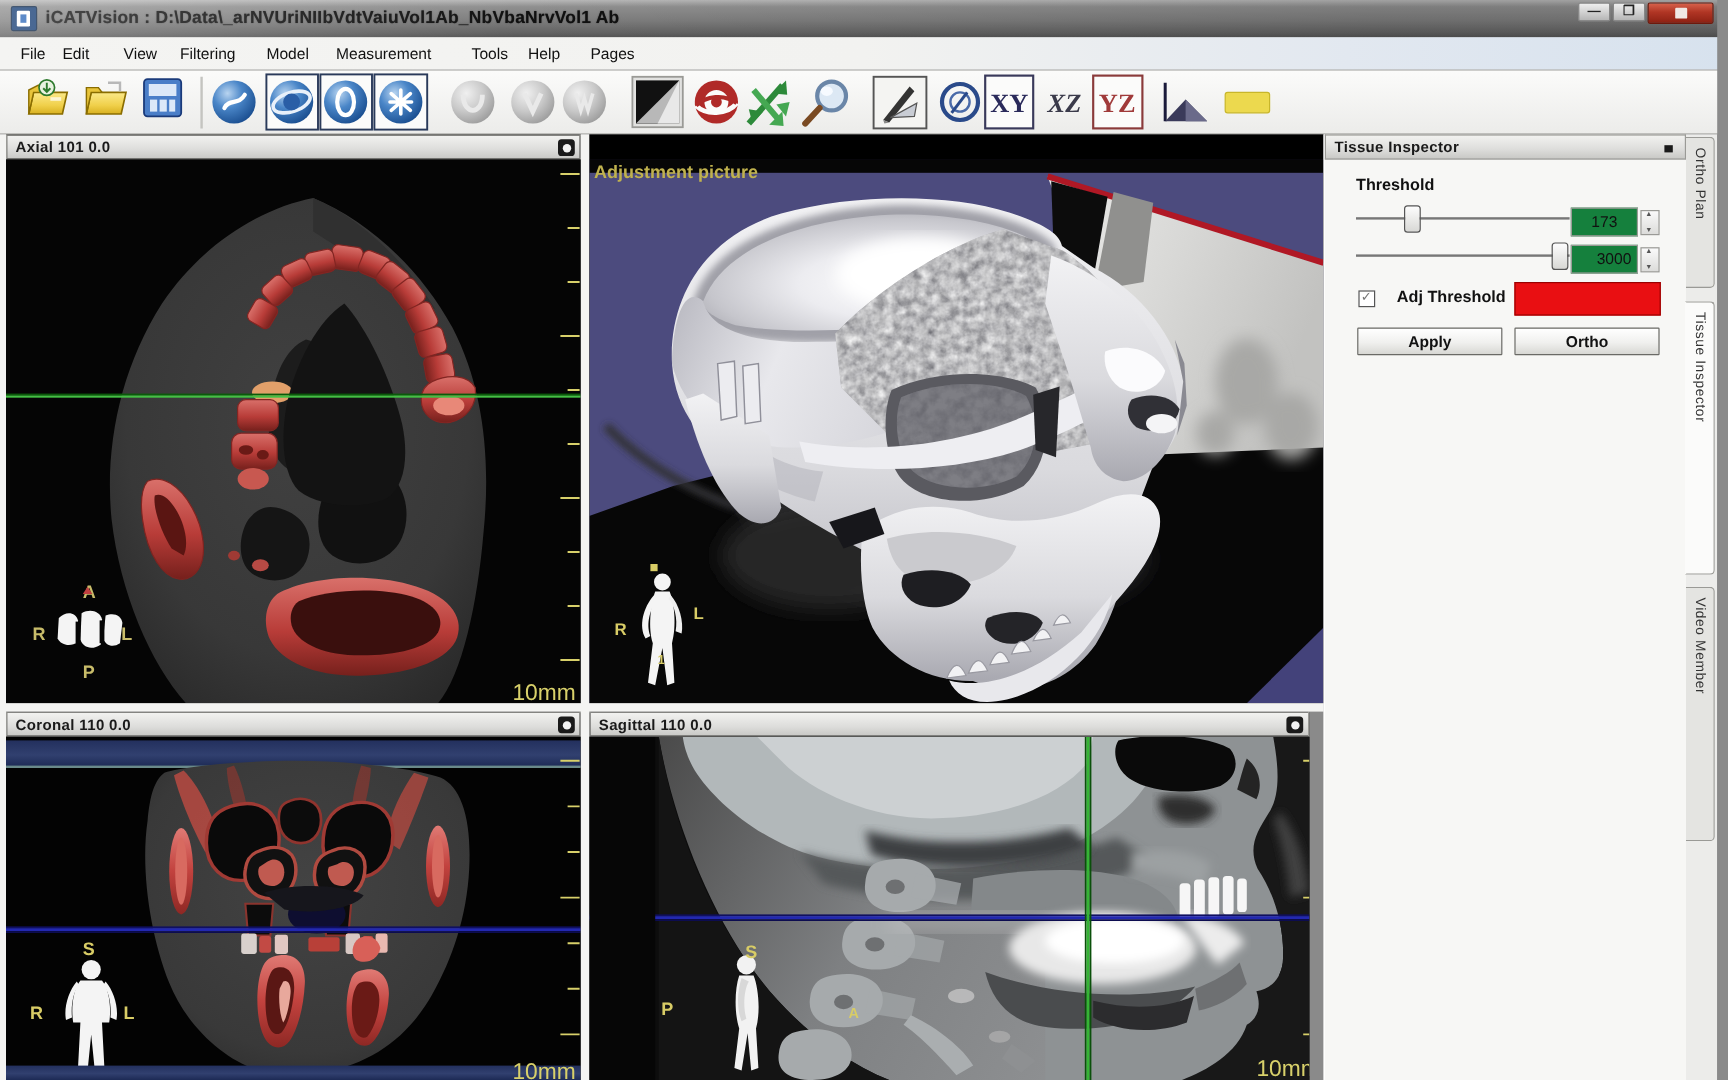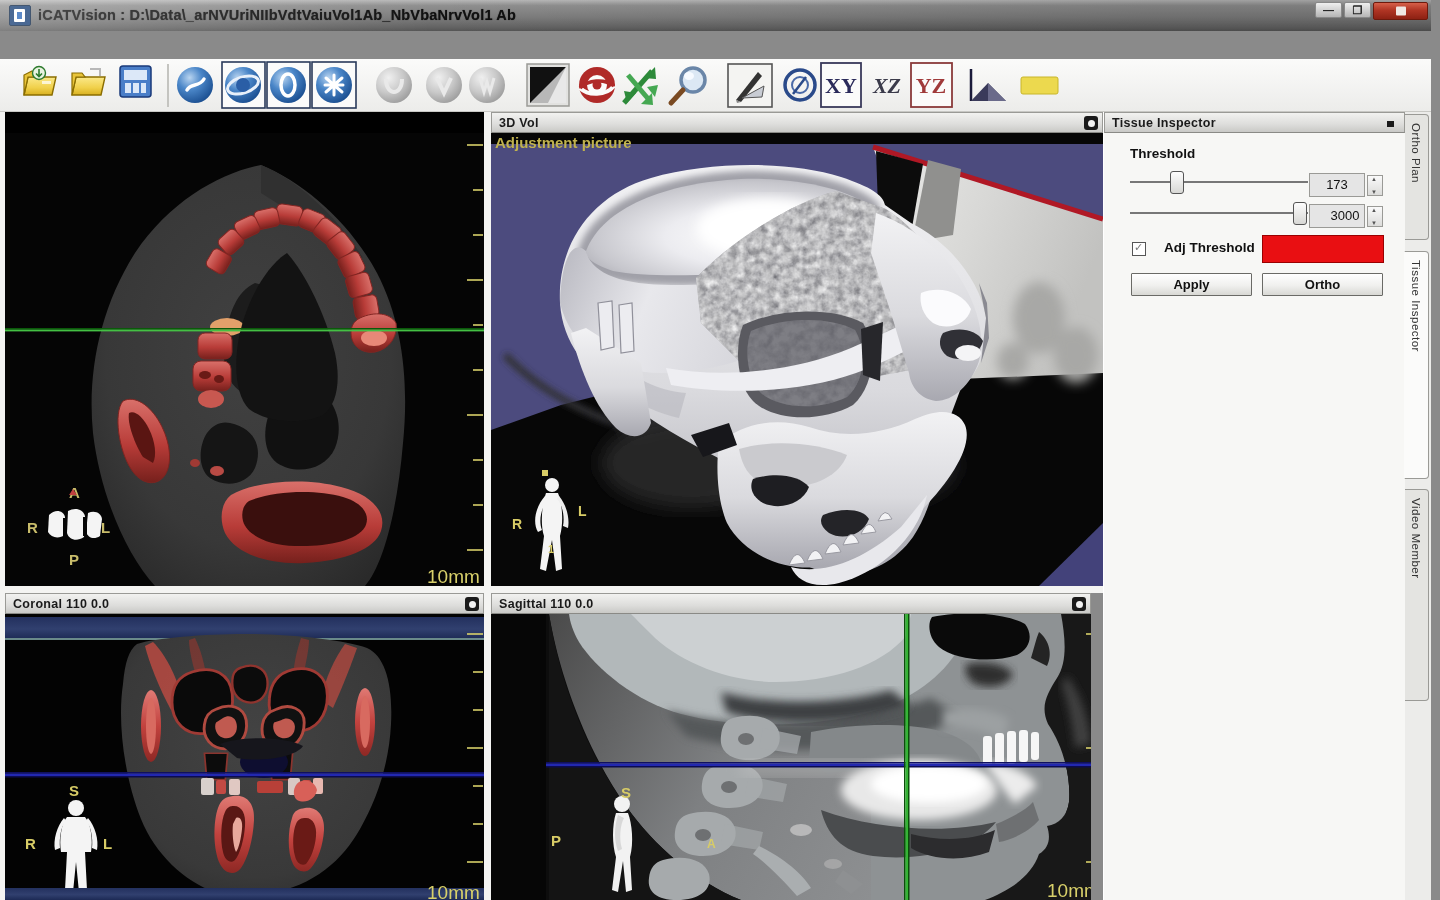--- a/index.html
+++ b/index.html
@@ -48,21 +48,21 @@
 #frameL{position:absolute;left:0;top:112px;width:5px;height:788px;background:#f4f4f2;}
 #frameH{position:absolute;left:0;top:586px;width:1103px;height:7px;background:#f4f4f2;}
 #frameV{position:absolute;left:484px;top:112px;width:7px;height:788px;background:#f4f4f2;}
 
 #rpanel{position:absolute;left:1103px;top:112px;width:302px;height:788px;background:#f7f7f5;border-left:1px solid #fff;}
 #rpanel .ptitle{height:21px;}
 #rpanel .dot{position:absolute;right:10px;top:8px;width:7px;height:6px;background:#1a1a1a;}
 .rp-label{position:absolute;font-size:13.5px;font-weight:bold;color:#111;}
 .slider-track{position:absolute;height:2px;background:#777;}
 .slider-thumb{position:absolute;width:14px;height:23px;background:linear-gradient(to bottom,#fdfdfd,#d8d8d5);border:1.5px solid #555;border-radius:3px;}
-.field{position:absolute;width:56px;height:24px;background:#e5e5e5;border:1px solid #9a9a96;font-size:13px;color:#111;text-align:center;line-height:22px;}
+.field{position:absolute;width:56px;height:24px;background:#15803d;border:1px solid #9a9a96;font-size:13px;color:#111;text-align:center;line-height:22px;}
 .spin{position:absolute;width:16px;height:21px;background:linear-gradient(to bottom,#fafafa,#dcdcda);border:1px solid #9a9a96;}
 .spin:before{content:"▲";position:absolute;top:0px;left:3px;font-size:6px;color:#555;}
 .spin:after{content:"▼";position:absolute;bottom:0px;left:3px;font-size:6px;color:#555;}
 #swatch{position:absolute;left:158px;top:102px;width:122px;height:28px;background:#e90f12;border:1px solid #9a0000;}
 .rbtn{position:absolute;width:121px;height:23px;background:linear-gradient(to bottom,#ffffff 0%,#f0f0ee 55%,#d8d8d4 100%);
  border:1px solid #6a6a66;border-radius:1px;font-size:13px;font-weight:bold;color:#111;text-align:center;line-height:21px;}
 #chk{position:absolute;left:28px;top:109px;width:14px;height:14px;background:#fff;border:1px solid #555;}
 #chk:after{content:"✓";position:absolute;left:1px;top:-2px;font-size:11px;color:#777;}
 
 #tabs{position:absolute;left:1405px;top:112px;width:26px;height:788px;background:#ececea;}
@@ -80,20 +80,31 @@
     <div id="appicon">
         <div class="g1"></div>
         <div class="g2"></div>
       </div>
     <div id="title-text">iCATVision : D:\Data\_arNVUriNIIbVdtVaiuVol1Ab_NbVbaNrvVol1 Ab</div>
     <div id="winbtns">
       <div class="wb"><div class="glyph">—</div></div><div class="wb"><div class="glyph">❐</div></div><div class="wb close"><div class="glyph"></div></div>
     </div>
   </div>
 
+  <div id="menubar">
+    <div class="mi" style="left:17px">File</div>
+    <div class="mi" style="left:52px">Edit</div>
+    <div class="mi" style="left:103px">View</div>
+    <div class="mi" style="left:150px">Filtering</div>
+    <div class="mi" style="left:222px">Model</div>
+    <div class="mi" style="left:280px">Measurement</div>
+    <div class="mi" style="left:393px">Tools</div>
+    <div class="mi" style="left:440px">Help</div>
+    <div class="mi" style="left:492px">Pages</div>
+  </div>
 
   <div id="toolbar">
     <svg width="1440" height="53" style="position:absolute;left:0;top:0">
       <defs>
         <radialGradient id="bsph" cx="35%" cy="30%" r="75%">
           <stop offset="0%" stop-color="#b8d4f0"></stop>
             <stop offset="45%" stop-color="#4a86c8"></stop>
             <stop offset="100%" stop-color="#1a4e90"></stop>
         </radialGradient>
         <radialGradient id="gsph" cx="35%" cy="30%" r="75%">
@@ -227,20 +238,21 @@
         <line x1="3" y1="2" x2="3" y2="34" stroke="#1a1a3a" stroke-width="2.5"></line>
         <path d="M3 34 L20 16 L28 24 L38 34 Z" fill="#3a3a5a"></path>
         <path d="M20 16 L28 24 L38 34 L20 34 Z" fill="#6a6a8a"></path>
       </g>
 
       <rect x="1021" y="18" width="37" height="17" rx="2" fill="#ecd94e" stroke="#c8b62a" stroke-width="1"></rect>
     </svg>
   </div>
 
   <div class="pane" id="paneTL">
+    <div class="ptitle">Axial 101 0.0<div class="picon"></div></div>
     <div class="pcontent" id="cTL">
       <svg width="479" height="453" viewBox="0 0 479 453">
         <defs>
           <radialGradient id="headg" cx="50%" cy="45%" r="65%">
             <stop offset="0%" stop-color="#414141"></stop>
               <stop offset="70%" stop-color="#383838"></stop>
               <stop offset="100%" stop-color="#2a2a2a"></stop>
           </radialGradient>
           <linearGradient id="toothr" x1="0" y1="0" x2="0" y2="1">
             <stop offset="0%" stop-color="#d9706a"></stop>
@@ -325,21 +337,20 @@
           <path d="M44 382 C50 376 58 377 60 384 L60 402 C54 406 46 405 43 399 Z"></path>
           <path d="M63 378 C70 374 78 376 80 383 L79 404 C72 409 64 407 62 400 Z"></path>
           <path d="M83 380 C90 377 96 380 97 386 L95 403 C89 407 83 405 81 399 Z"></path>
           <rect x="58" y="385" width="4" height="18" fill="#060606"></rect>
           <rect x="78" y="384" width="4" height="19" fill="#060606"></rect>
         </g>
       </svg>
     </div>
   </div>
   <div class="pane" id="paneTR">
-    <div class="ptitle">3D Vol<div class="picon"></div></div>
     <div class="pcontent" id="cTR">
       <svg width="612" height="453" viewBox="0 0 612 453">
         <defs>
           <filter id="motD" x="-5%" y="-5%" width="110%" height="110%">
             <feTurbulence type="fractalNoise" baseFrequency="0.11" numOctaves="4" seed="11" result="n"></feTurbulence>
             <feColorMatrix in="n" type="matrix" values="0 0 0 0 0.12  0 0 0 0 0.12  0 0 0 0 0.14  0.72 0.72 0.72 0 -0.85"></feColorMatrix>
           </filter>
           <filter id="motL" x="-5%" y="-5%" width="110%" height="110%">
             <feTurbulence type="fractalNoise" baseFrequency="0.13" numOctaves="3" seed="29" result="n"></feTurbulence>
             <feColorMatrix in="n" type="matrix" values="0 0 0 0 1  0 0 0 0 1  0 0 0 0 1  0.7 0.7 0.7 0 -0.75"></feColorMatrix>

